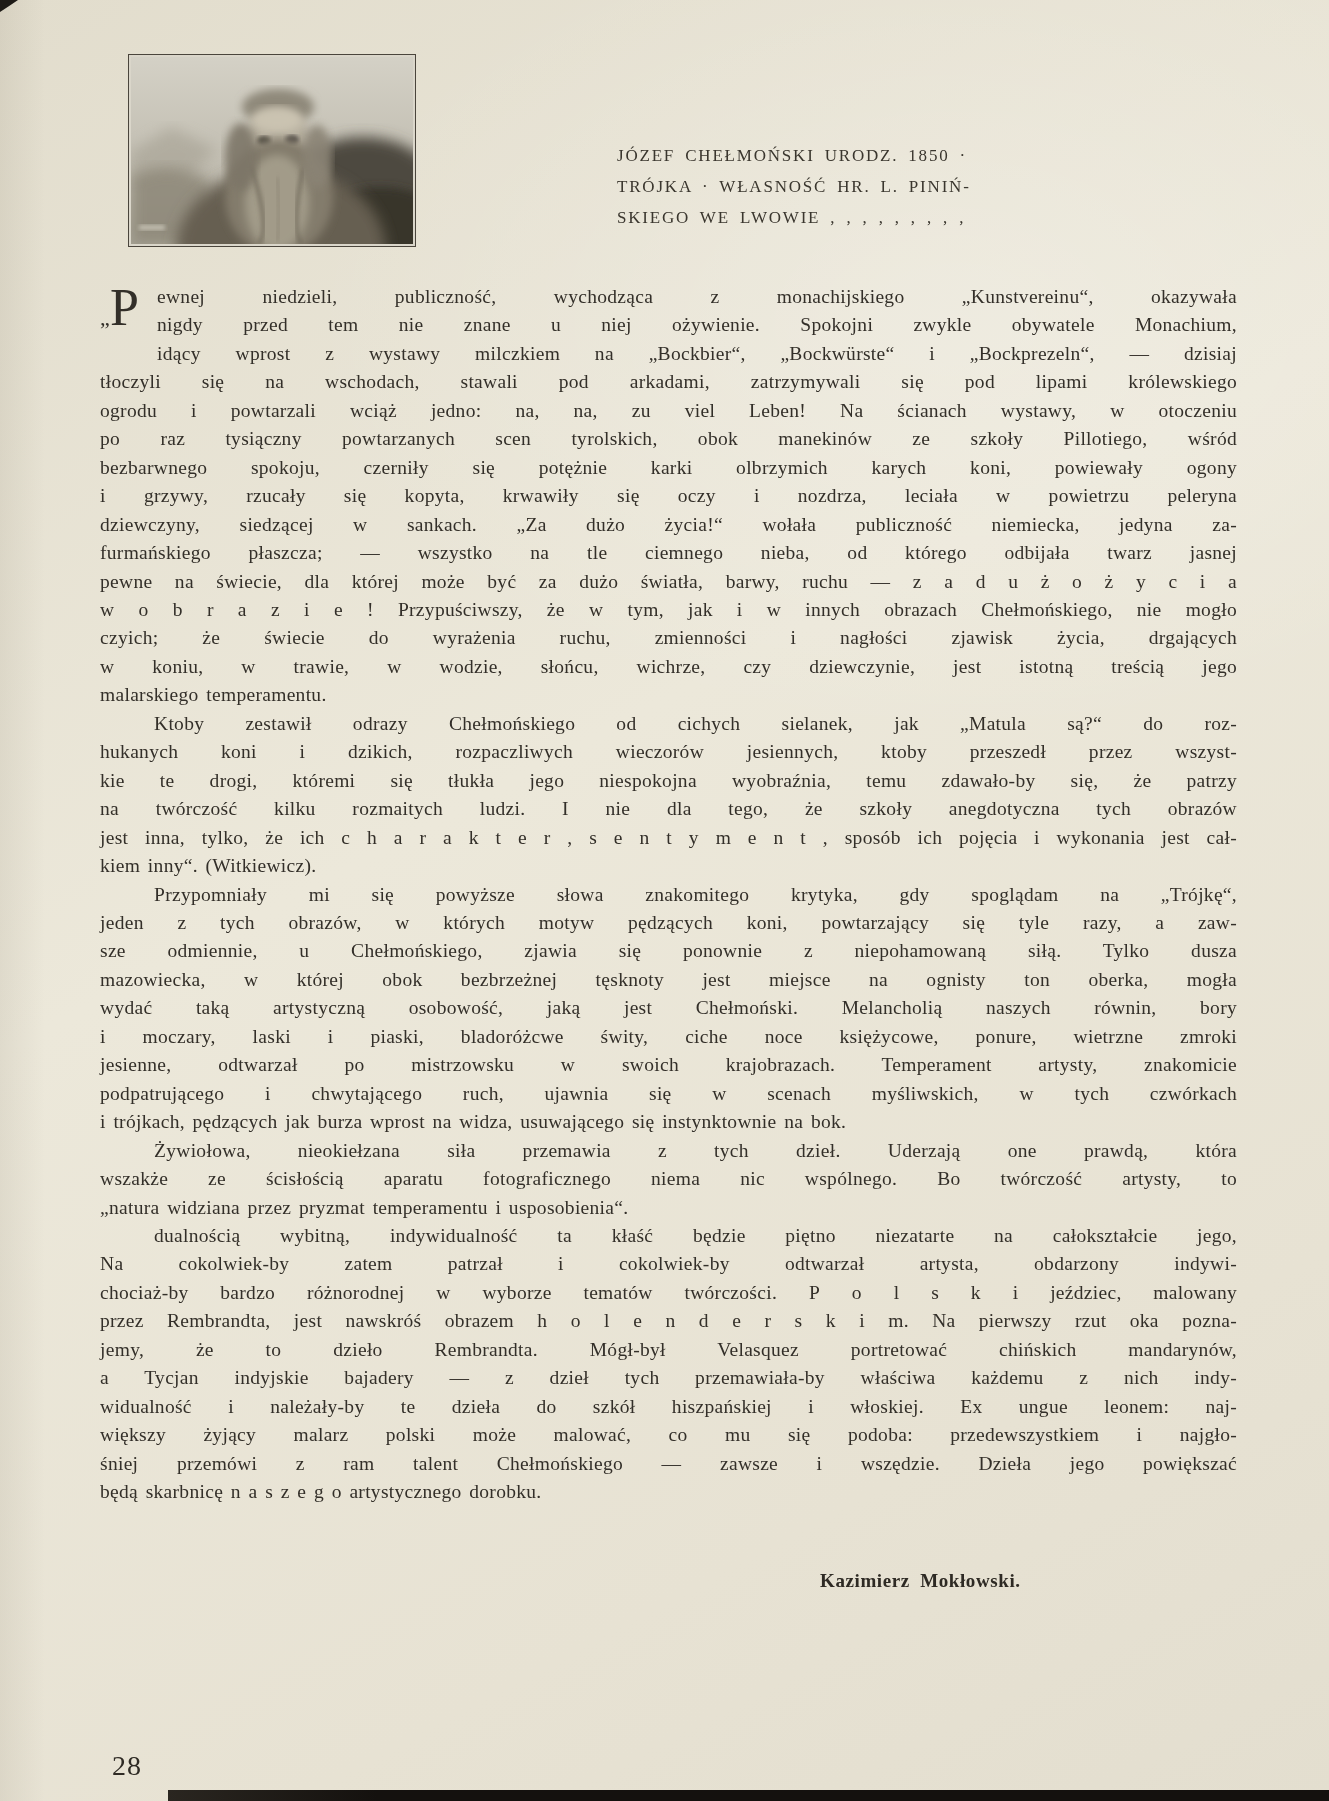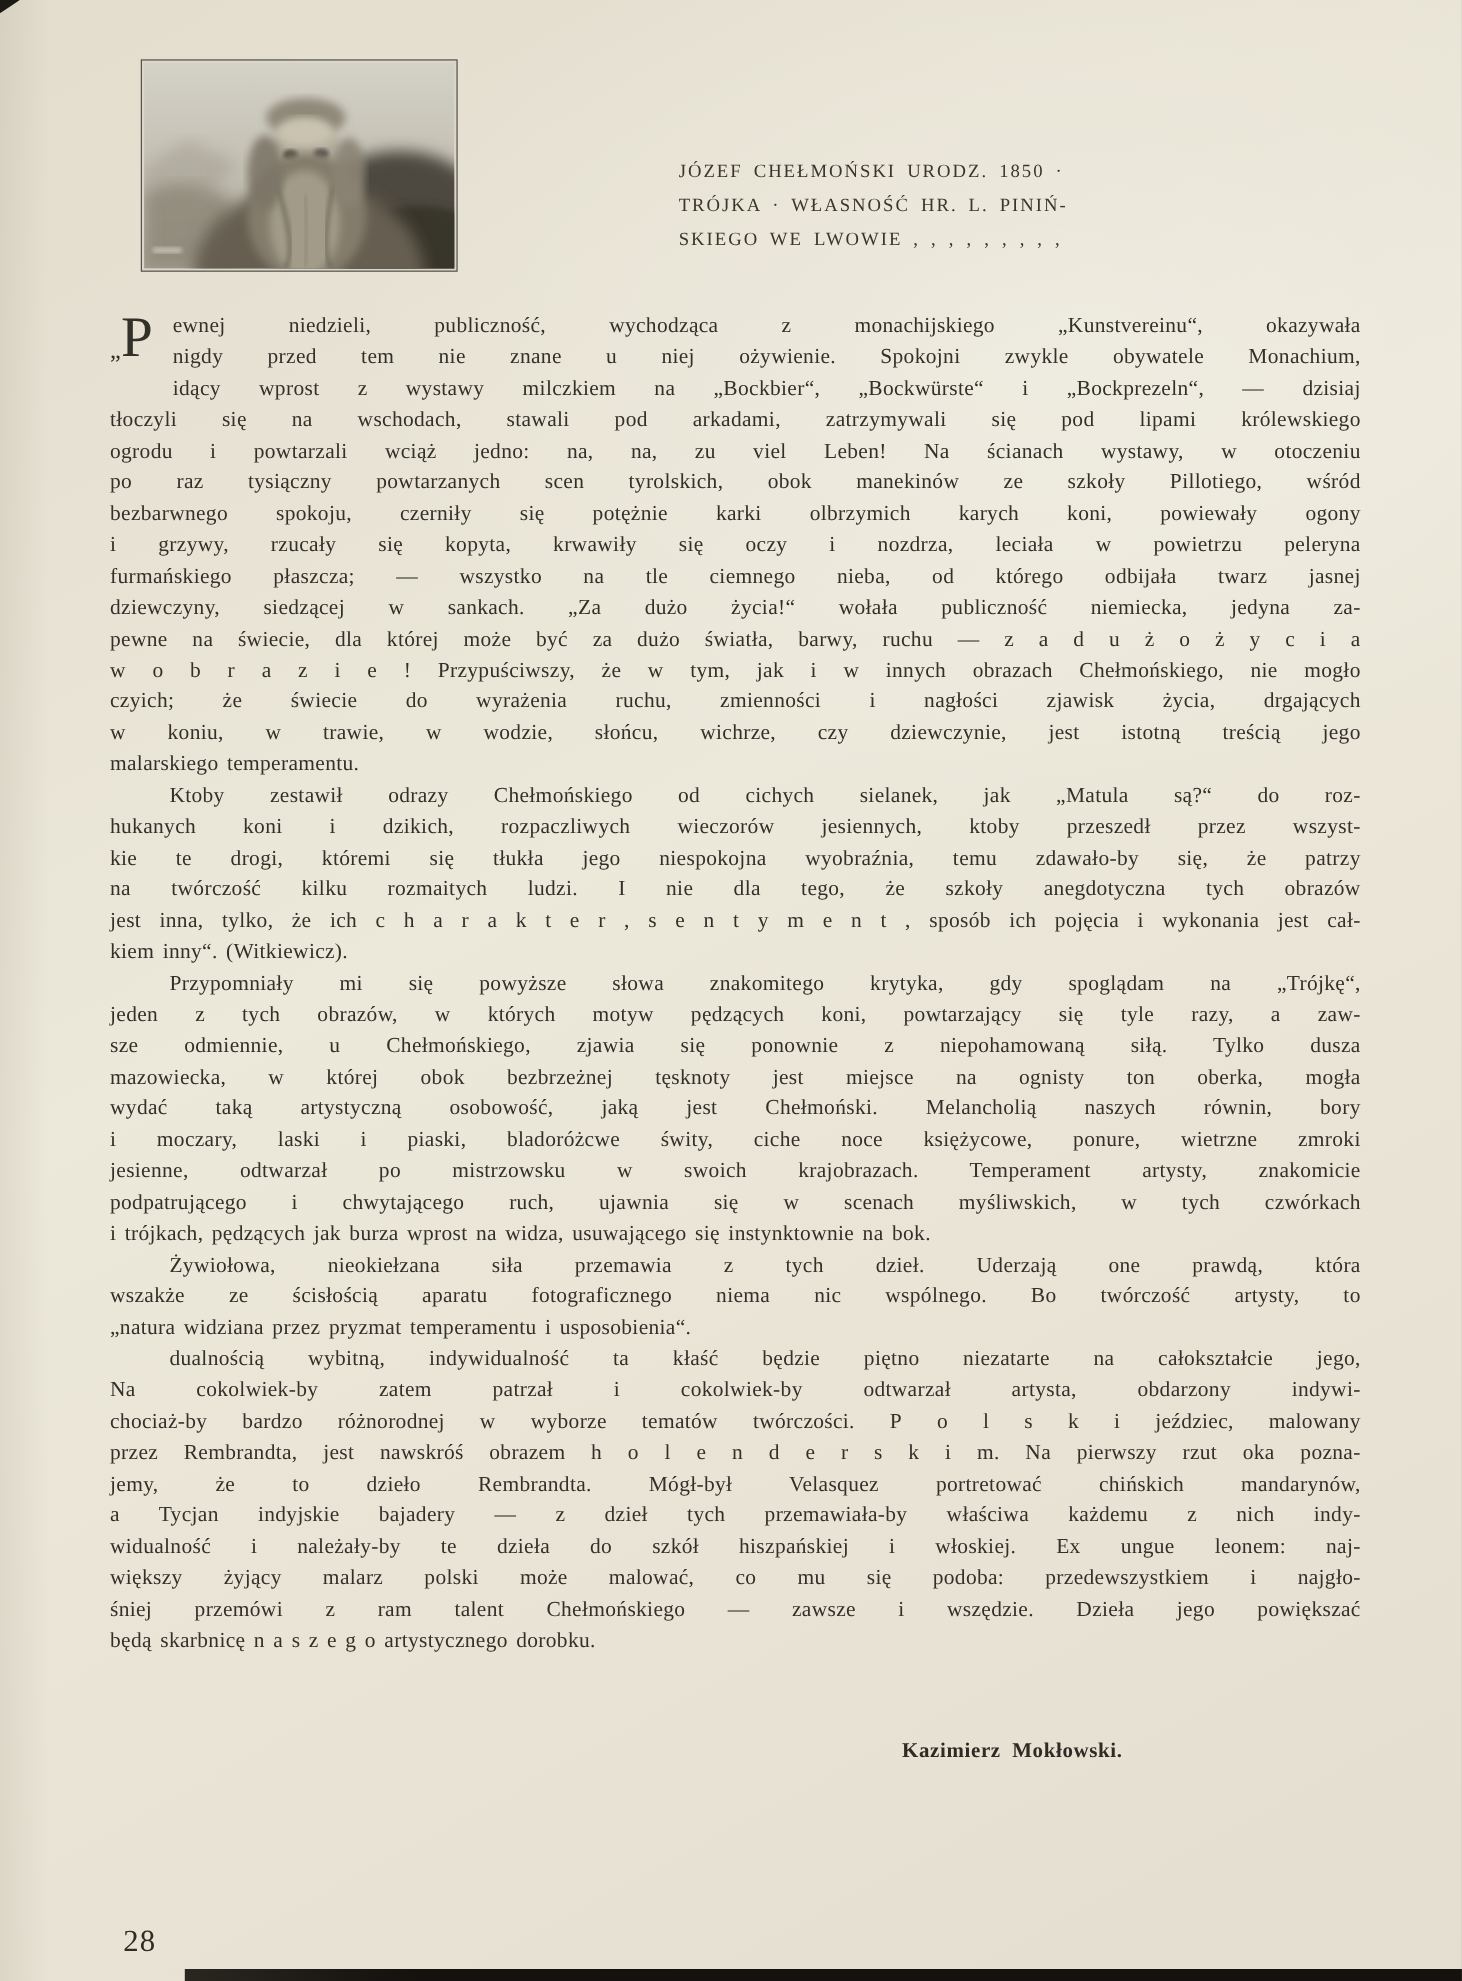--- a/index.html
+++ b/index.html
@@ -44,21 +44,20 @@
   .dropcap{
     float:left; height:57px; width:52px; margin-right:5px;
     display:flex; align-items:flex-start; justify-content:flex-start;
   }
   .dq{ font-size:22px; line-height:1; margin-top:24px; }
   .dl{ font-size:52px; line-height:0.96; letter-spacing:0; }
   .signature{
     position:absolute; left:820px; top:1570px;
     font-size:19px; font-weight:700; letter-spacing:0.6px; word-spacing:5px;
     color:#2e2a24;
-    margin-top:11px;
   }
   .page-number{
     position:absolute; left:112px; top:1750px;
     font-size:28px; color:#2f2b25; letter-spacing:1px;
   }
 </style>
 </head>
 <body>
 
 <div class="page">
@@ -120,22 +119,22 @@
           <span class="dl">P</span>
         </span>
         <div class="line">ewnej niedzieli, publiczność, wychodząca z monachijskiego „Kunstvereinu“, okazywała</div>
         <div class="line">nigdy przed tem nie znane u niej ożywienie. Spokojni zwykle obywatele Monachium,</div>
         <div class="line">idący wprost z wystawy milczkiem na „Bockbier“, „Bockwürste“ i „Bockprezeln“, — dzisiaj</div>
         <div class="line">tłoczyli się na wschodach, stawali pod arkadami, zatrzymywali się pod lipami królewskiego</div>
         <div class="line">ogrodu i powtarzali wciąż jedno: na, na, zu viel Leben! Na ścianach wystawy, w otoczeniu</div>
         <div class="line">po raz tysiączny powtarzanych scen tyrolskich, obok manekinów ze szkoły Pillotiego, wśród</div>
         <div class="line">bezbarwnego spokoju, czerniły się potężnie karki olbrzymich karych koni, powiewały ogony</div>
         <div class="line">i grzywy, rzucały się kopyta, krwawiły się oczy i nozdrza, leciała w powietrzu peleryna</div>
+        <div class="line">dziewczyny, siedzącej w sankach. „Za dużo życia!“ wołała publiczność niemiecka, jedyna za-</div>
         <div class="line">furmańskiego płaszcza; — wszystko na tle ciemnego nieba, od którego odbijała twarz jasnej</div>
-        <div class="line">dziewczyny, siedzącej w sankach. „Za dużo życia!“ wołała publiczność niemiecka, jedyna za-</div>
         <div class="line">pewne na świecie, dla której może być za dużo światła, barwy, ruchu — z&nbsp;a d&nbsp;u&nbsp;ż&nbsp;o ż&nbsp;y&nbsp;c&nbsp;i&nbsp;a</div>
         <div class="line">w o&nbsp;b&nbsp;r&nbsp;a&nbsp;z&nbsp;i&nbsp;e&nbsp;! Przypuściwszy, że w tym, jak i w innych obrazach Chełmońskiego, nie mogło</div>
         <div class="line">czyich; że świecie do wyrażenia ruchu, zmienności i nagłości zjawisk życia, drgających</div>
         <div class="line">w koniu, w trawie, w wodzie, słońcu, wichrze, czy dziewczynie, jest istotną treścią jego</div>
         <div class="line plast">malarskiego temperamentu.</div>
       </div>
       <div class="para indent">
         <div class="line">Ktoby zestawił odrazy Chełmońskiego od cichych sielanek, jak „Matula są?“ do roz-</div>
         <div class="line">hukanych koni i dzikich, rozpaczliwych wieczorów jesiennych, ktoby przeszedł przez wszyst-</div>
         <div class="line">kie te drogi, któremi się tłukła jego niespokojna wyobraźnia, temu zdawało-by się, że patrzy</div>

